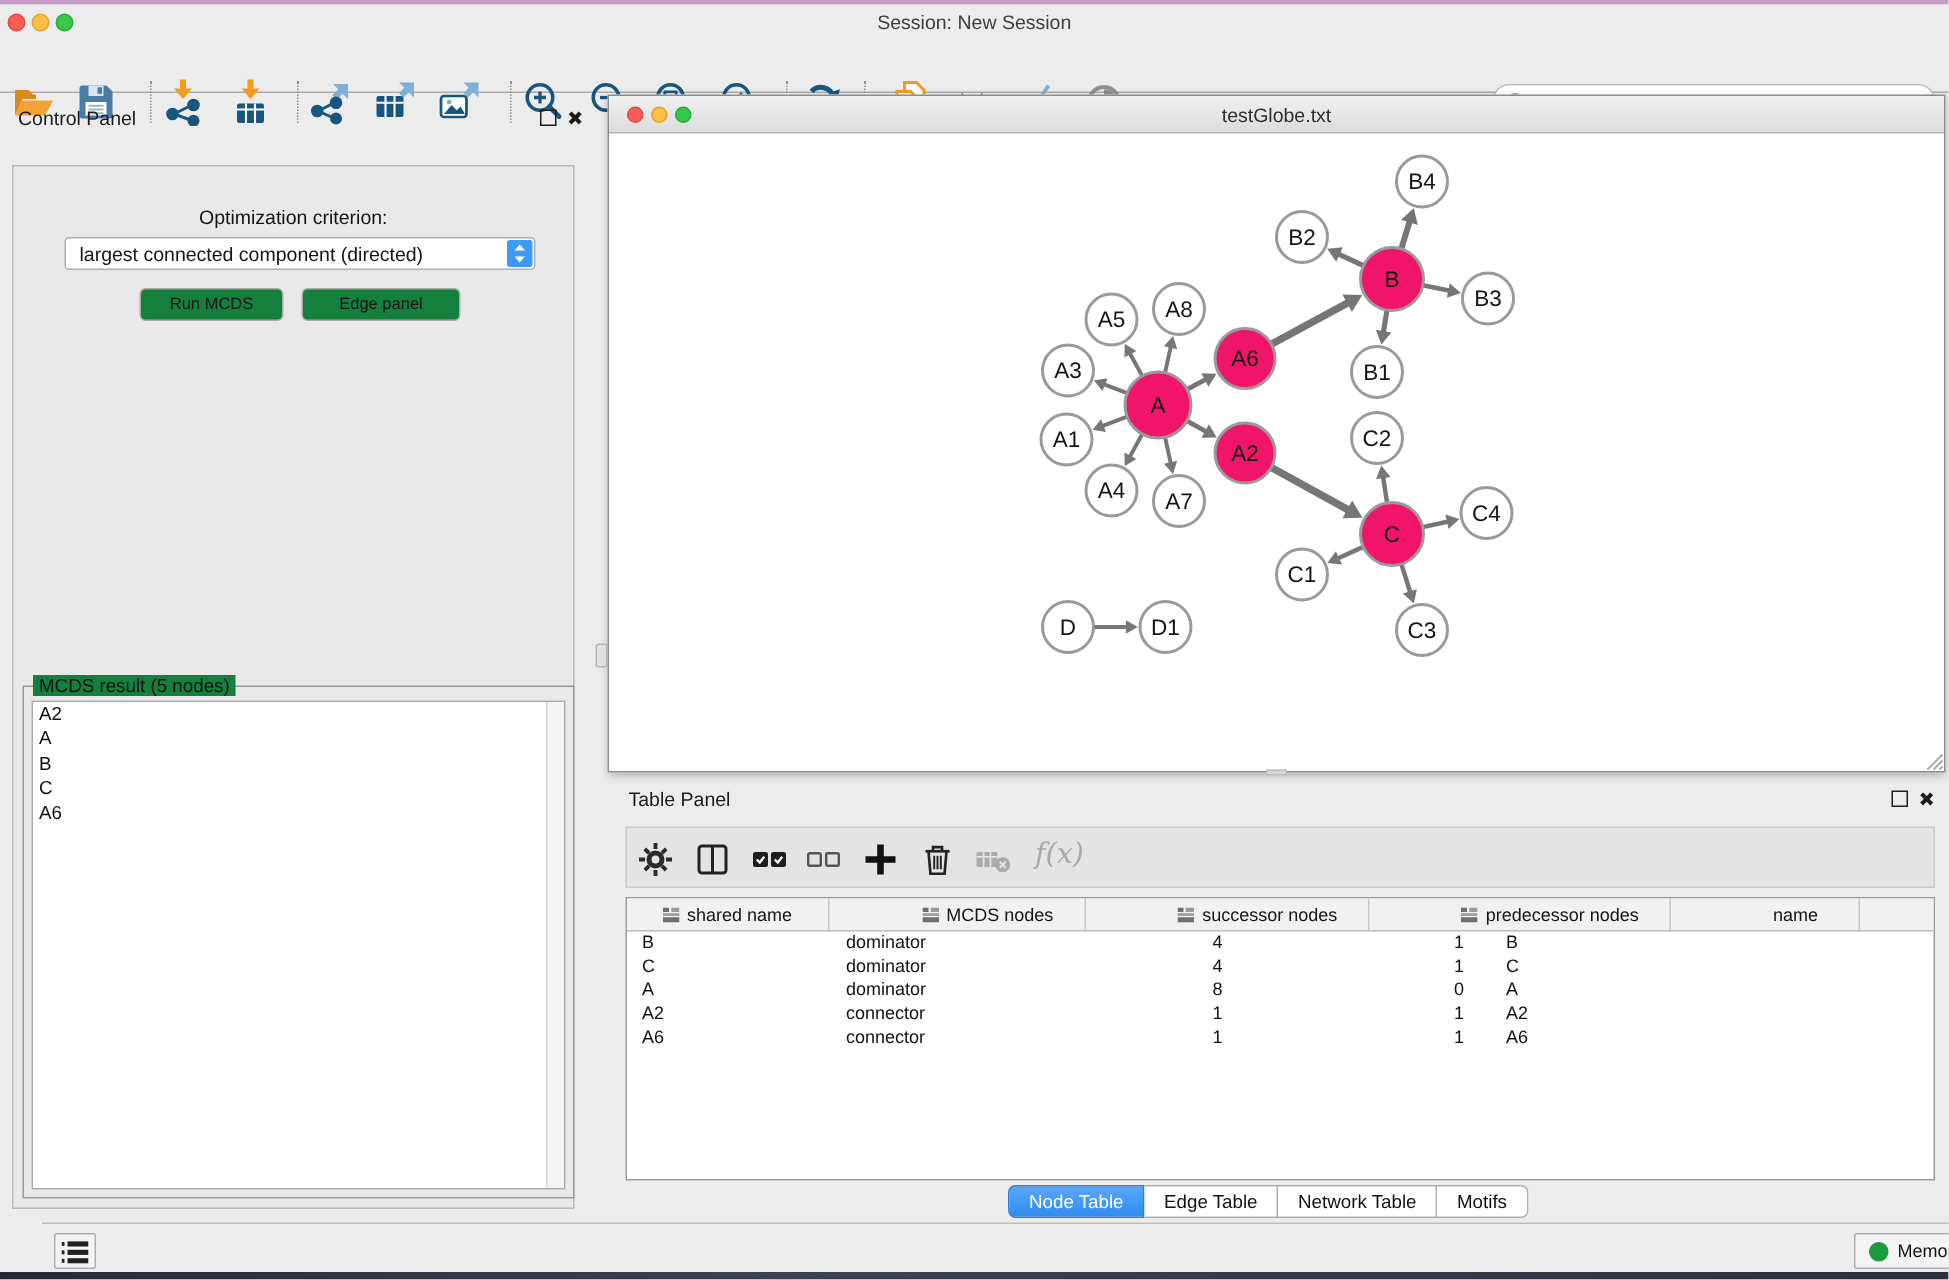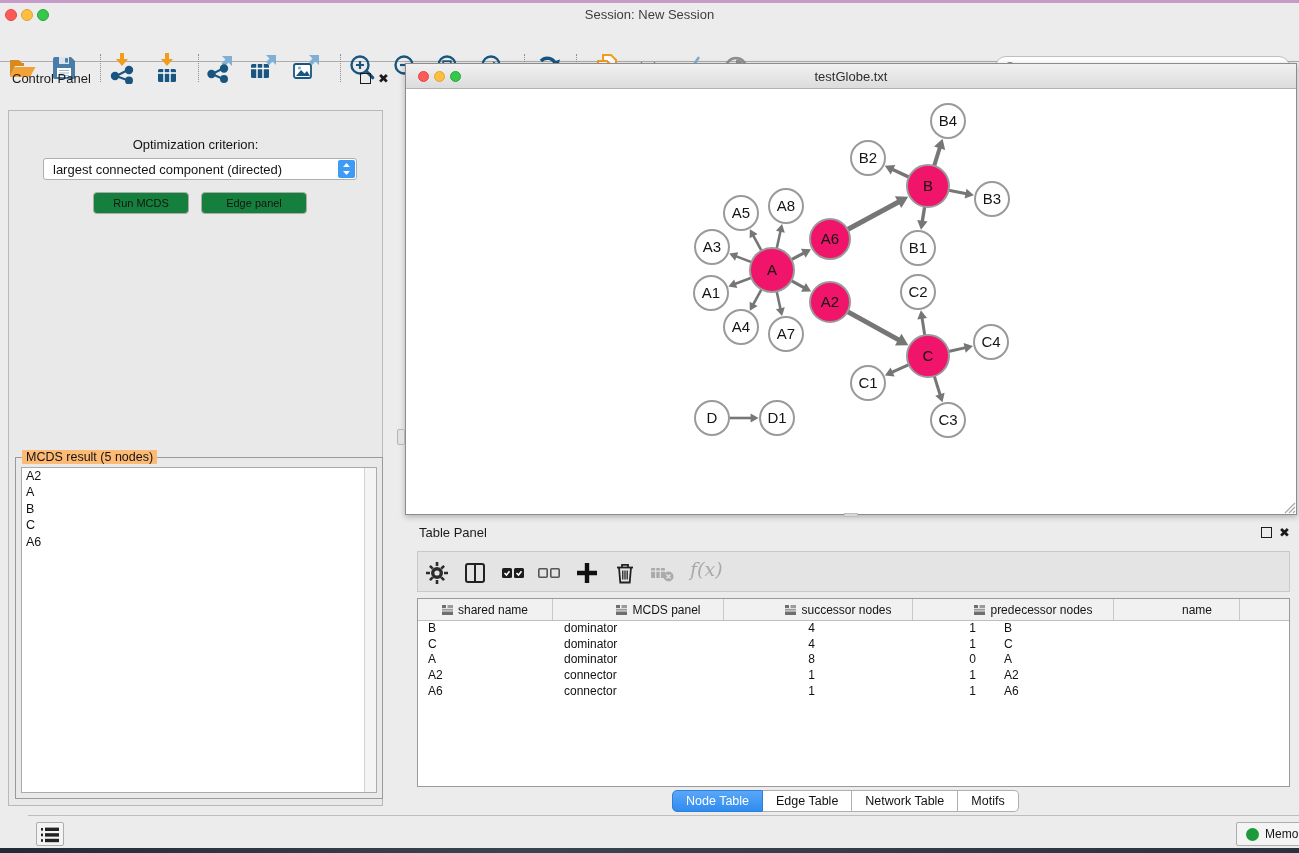--- a/index.html
+++ b/index.html
@@ -43,21 +43,21 @@
   .cp-body { position:absolute; left:8px; top:110px; width:375px; height:696px; background:#E9E9E9; border:1px solid #B9B9B9; }
   .opt-label { position:absolute; left:0; right:0; top:26px; text-align:center; font-size:13px; color:#141414; }
   .criterion { position:absolute; left:34px; top:47px; width:314px; height:22px; background:#fff; border:1px solid #AFAFAF; border-radius:3px; }
   .criterion .val { position:absolute; left:9px; top:3px; font-size:13px; color:#141414; }
   .criterion .stepper { position:absolute; right:1px; top:1px; width:17px; height:18px; background:#3E9AF7; border-radius:2px; }
   .cp-btn { position:absolute; top:81px; height:22px; background:#15803d; border:1px solid #ABABAB; border-radius:4px; font-size:11px; color:#141414; text-align:center; line-height:20px; }
   .btn-run { left:84px; width:96px; }
   .btn-close { left:192px; width:106px; }
 
   .mcds-fieldset { position:absolute; left:6px; top:346px; width:368px; height:342px; border:1px solid #9A9A9A; }
-  .mcds-legend { position:absolute; left:6px; top:-8px; background:#fdba74; padding:0 4px; font-size:12.5px; color:#141414; }
+  .mcds-legend { position:absolute; left:6px; top:-8px; background:#15803d; padding:0 4px; font-size:12.5px; color:#141414; }
   .mcds-list { position:absolute; left:5px; top:9px; width:356px; height:326px; background:#fff; border:1px solid #ABABAB; overflow:hidden; }
   .mcds-scroll { position:absolute; right:0; top:0; width:12px; height:100%; background:#F4F4F4; border-left:1px solid #D2D2D2; }
   .mcds-item { font-size:12.5px; line-height:16.4px; padding-left:4px; color:#111; }
 
   
   .netwin { position:absolute; left:405px; top:63px; width:892px; height:452px; background:#fff; border:1px solid #8C8C8C; box-shadow:0 2px 6px rgba(0,0,0,.25); }
   .netwin .wtitle { position:absolute; left:0; top:0; width:100%; height:25px; background:linear-gradient(#F1F1F1,#DCDCDC); border-bottom:1px solid #B3B3B3; }
   .netwin .wtitle .title { position:absolute; left:0; right:0; top:5px; text-align:center; font-size:13px; color:#2e2e2e; }
   .wl { position:absolute; top:7px; width:11px; height:11px; border-radius:50%; }
   .wl.red { left:12px; background:#FC5B57; border:1px solid #E14942; }
@@ -410,21 +410,21 @@
           </svg>
           <span>shared name</span>
         </div>
       <div class="th c1">
           <svg width="11" height="10" viewBox="0 0 11 10">
             <rect x="0" y="0" width="4" height="3" fill="#6E6E6E"></rect>
             <rect x="0" y="6.5" width="11" height="3.5" fill="#6E6E6E"></rect>
             <rect x="5.5" y="0" width="5.5" height="3" fill="#9b9b9b"></rect>
             <rect x="0" y="3.8" width="11" height="1.8" fill="#9b9b9b"></rect>
           </svg>
-          <span>MCDS panel</span>
+          <span>MCDS nodes</span>
         </div>
       <div class="th c2">
           <svg width="11" height="10" viewBox="0 0 11 10">
             <rect x="0" y="0" width="4" height="3" fill="#6E6E6E"></rect>
             <rect x="0" y="6.5" width="11" height="3.5" fill="#6E6E6E"></rect>
             <rect x="5.5" y="0" width="5.5" height="3" fill="#9b9b9b"></rect>
             <rect x="0" y="3.8" width="11" height="1.8" fill="#9b9b9b"></rect>
           </svg>
           <span>successor nodes</span>
         </div>

